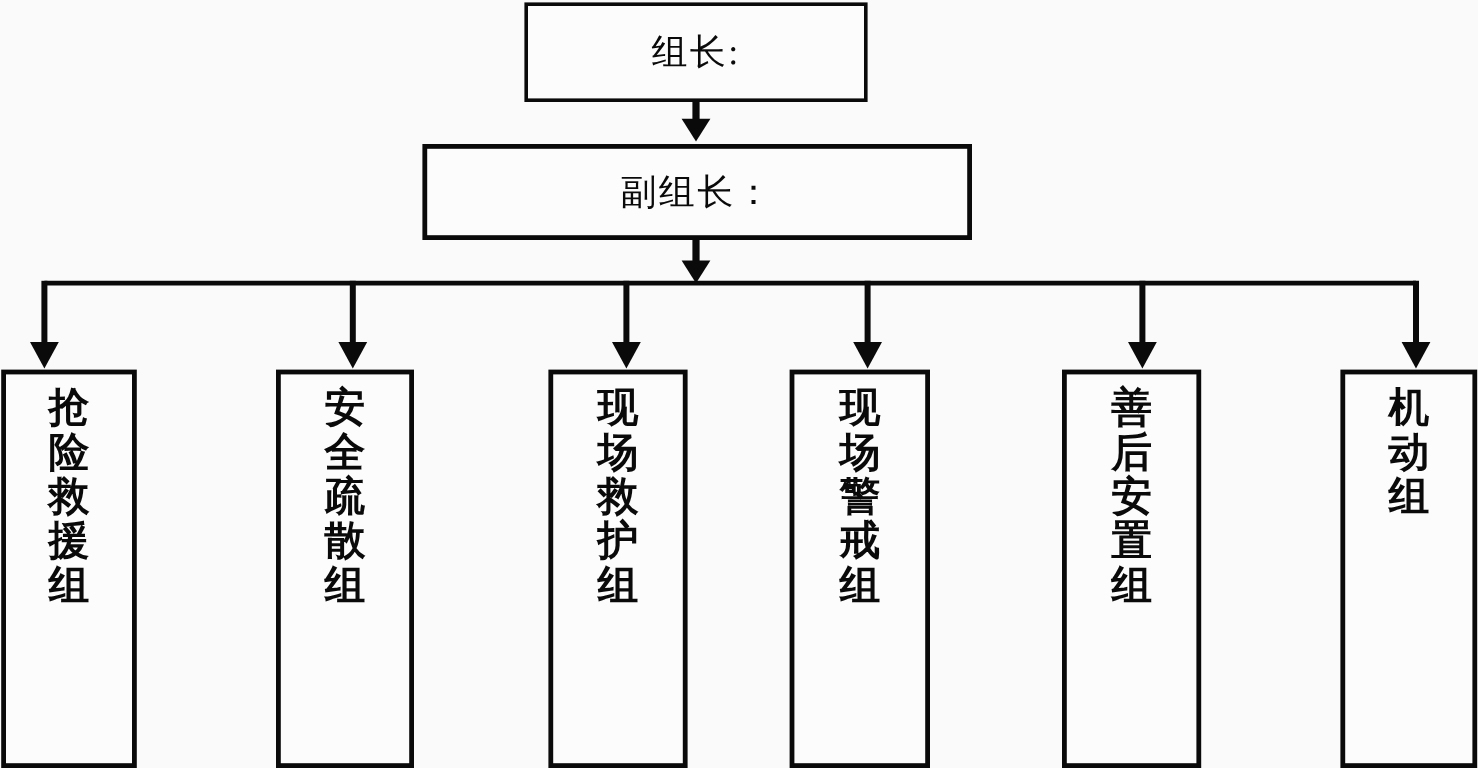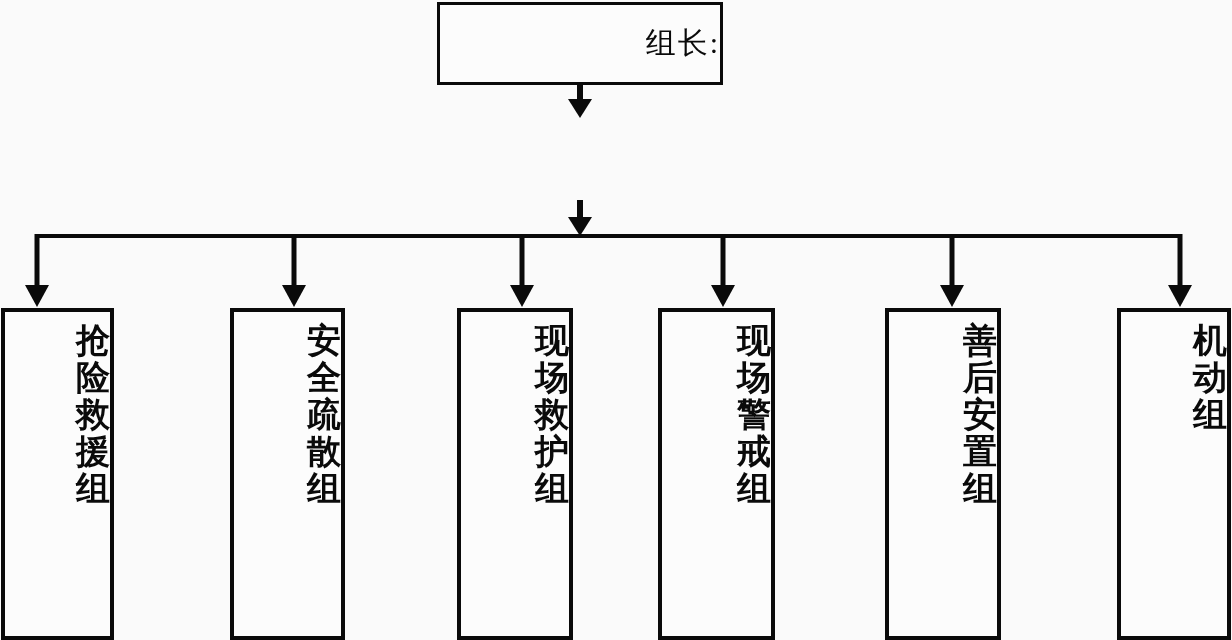--- a/index.html
+++ b/index.html
@@ -22,21 +22,21 @@
     top: 0;
     pointer-events: none;
   }
   .box {
     position: absolute;
     box-sizing: border-box;
     background: #fcfcfc;
     border: 4px solid #0a0a0a;
     display: flex;
     align-items: center;
-    justify-content: flex-end;
+    justify-content: center;
     font-family: Liberation Serif, serif;
   }
   .leader {
     left: 437px; top: 2px;
     width: 286px; height: 83px;
     border-width: 3px;
     font-size: 30px;
     letter-spacing: 2px;
   }
   .deputy {
@@ -95,20 +95,23 @@
       <polygon points="952,307 940,285 964,285" stroke="none"></polygon>
       <line x1="1180" y1="234" x2="1180" y2="287" stroke-width="5"></line>
       <polygon points="1180,307 1168,285 1192,285" stroke="none"></polygon>
     </g>
   </svg>
 
   <div class="box leader">
     <span>组长:</span>
   </div>
 
+  <div class="box deputy">
+    <span>副组长：</span>
+  </div>
 
   <div class="box group g1">
     <div class="vtext">
         <span class="vchar">抢</span>
         <span class="vchar">险</span>
         <span class="vchar">救</span>
         <span class="vchar">援</span>
         <span class="vchar">组</span>
       </div>
   </div>

